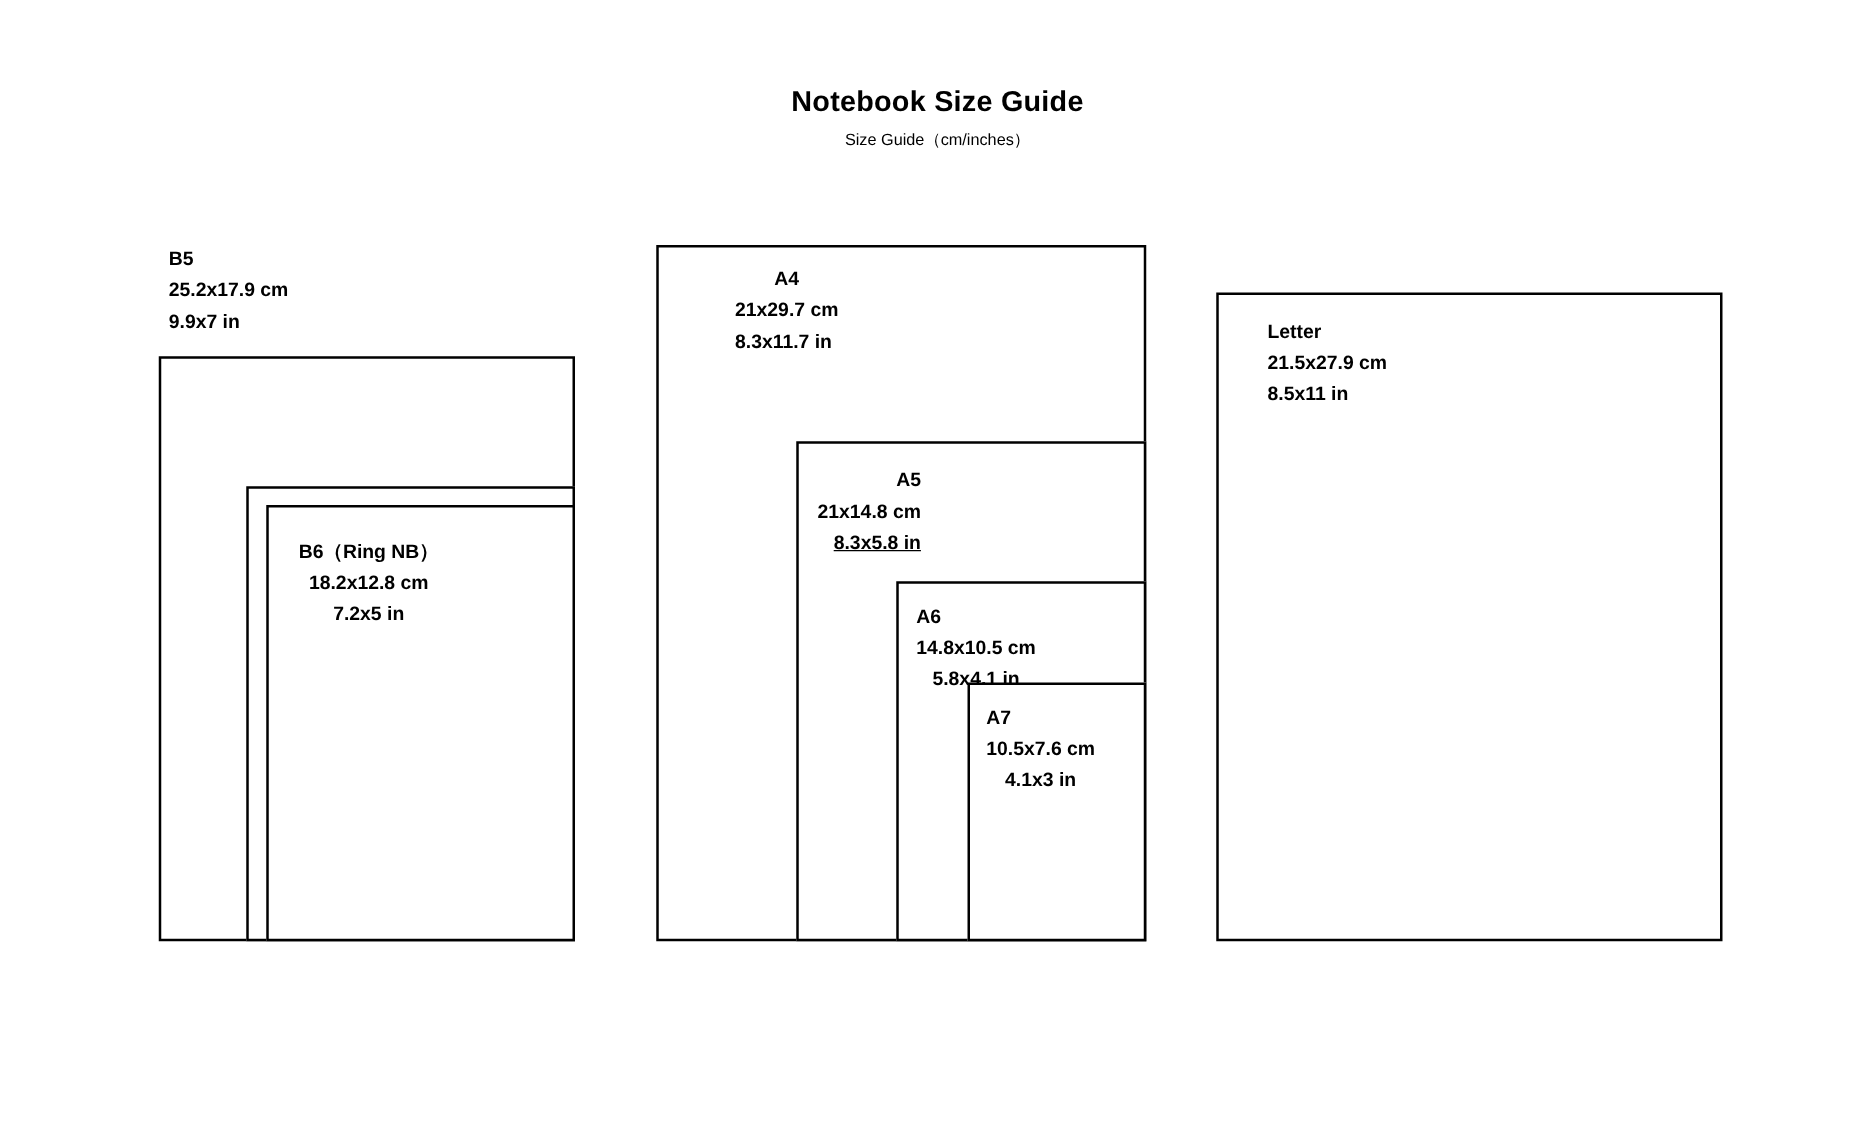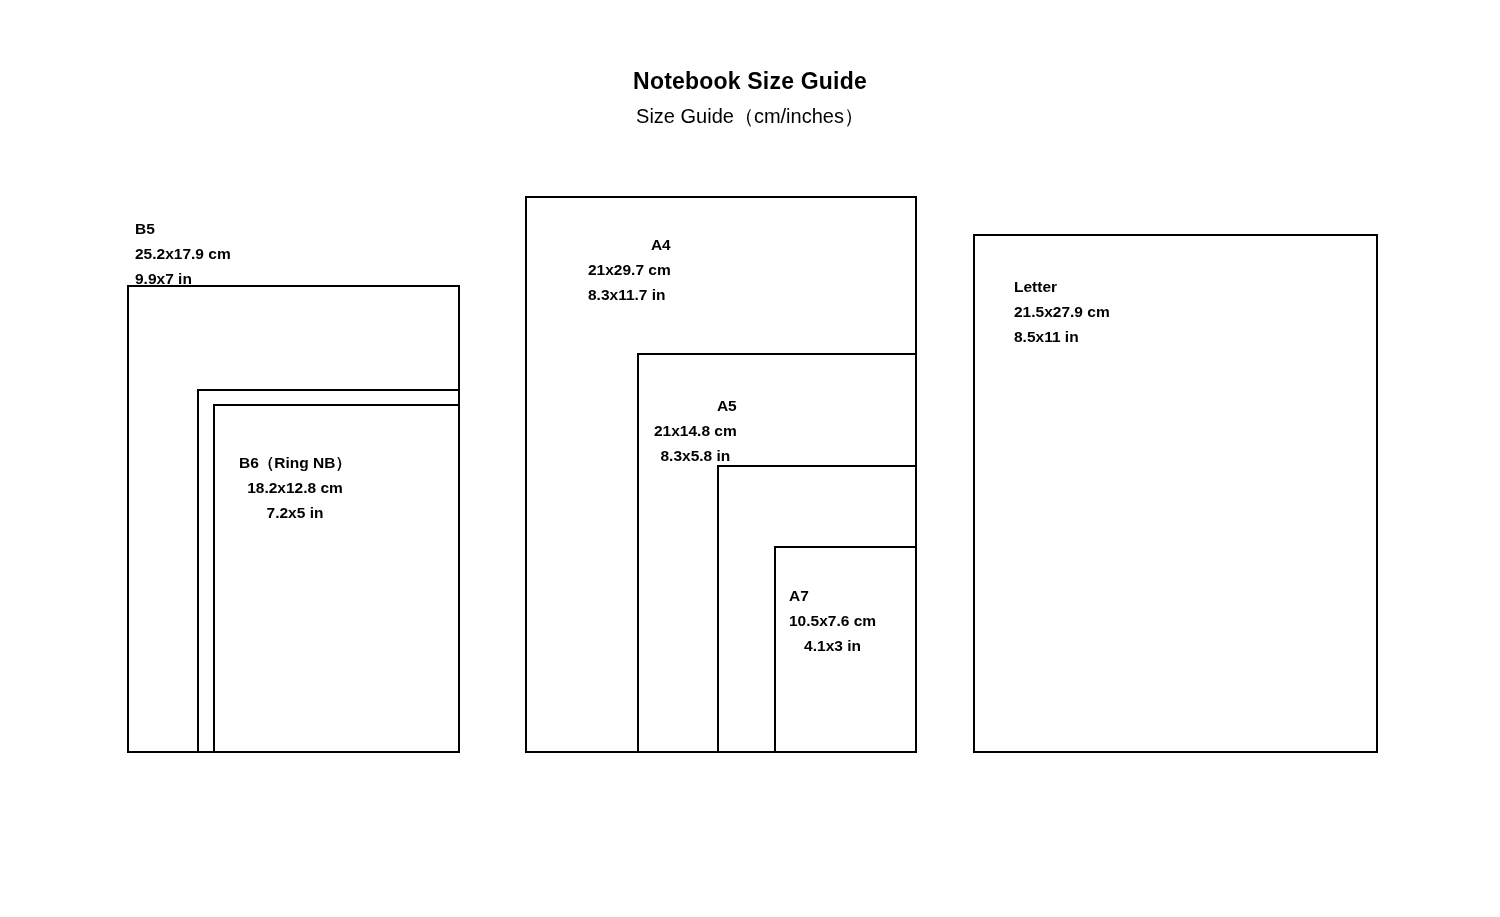--- a/index.html
+++ b/index.html
@@ -30,39 +30,38 @@
     font-size: 23px;
     font-weight: bold;
     letter-spacing: 0.2px;
   }
   .subtitle {
     position: absolute;
     left: 0;
     top: 103px;
     width: 1500px;
     text-align: center;
-    font-size: 20px;
+    font-size: 13px;
     font-weight: normal;
   }
   .box {
     position: absolute;
     border: 2px solid #000000;
     background: #ffffff;
     box-sizing: border-box;
   }
   .label {
     position: absolute;
     font-size: 15.5px;
     font-weight: bold;
     line-height: 1.62;
     white-space: nowrap;
   }
   .label .name {
     display: block;
-    margin-top: 21px;
   }
   .label .dim-cm {
     display: block;
   }
   .label .dim-in {
     display: block;
   }
   .label.center-dims .dim-cm,
   .label.center-dims .dim-in,
   .label.center-dims .name {
@@ -102,31 +101,36 @@
     <span class="dim-cm">18.2x12.8 cm</span>
     <span class="dim-in">7.2x5 in</span>
   </div>
 
   <div class="box" style="left:525px; top:196px; width:392px; height:557px;"></div>
   <div class="box" style="left:637px; top:353px; width:280px; height:400px;"></div>
   <div class="box" style="left:717px; top:465px; width:200px; height:288px;"></div>
   <div class="box" style="left:774px; top:546px; width:143px; height:207px;"></div>
 
   <div class="label center-dims" id="lbl-a4">
-    <span class="name" style="text-align:right;">A4</span>
+    <span class="name" style="text-align:center;">A4</span>
     <span class="dim-cm" style="text-align:left;">21x29.7 cm</span>
     <span class="dim-in" style="text-align:left;">8.3x11.7 in</span>
   </div>
 
   <div class="label center-dims" id="lbl-a5">
     <span class="name" style="text-align:right;">A5</span>
     <span class="dim-cm" style="text-align:center;">21x14.8 cm</span>
-    <span class="dim-in" style="text-align:center;">8.3x5.8 in</span>
+    <span class="dim-in" style="text-align:right;text-decoration:underline;">8.3x5.8 in</span>
   </div>
 
+  <div class="label center-dims" id="lbl-a6">
+    <span class="name" style="text-align:left;">A6</span>
+    <span class="dim-cm">14.8x10.5 cm</span>
+    <span class="dim-in">5.8x4.1 in</span>
+  </div>
 
   <div class="label center-dims" id="lbl-a7">
     <span class="name" style="text-align:left;">A7</span>
     <span class="dim-cm">10.5x7.6 cm</span>
     <span class="dim-in">4.1x3 in</span>
   </div>
 
   <div class="box" style="left:973px; top:234px; width:405px; height:519px;"></div>
 
   <div class="label" id="lbl-letter">

